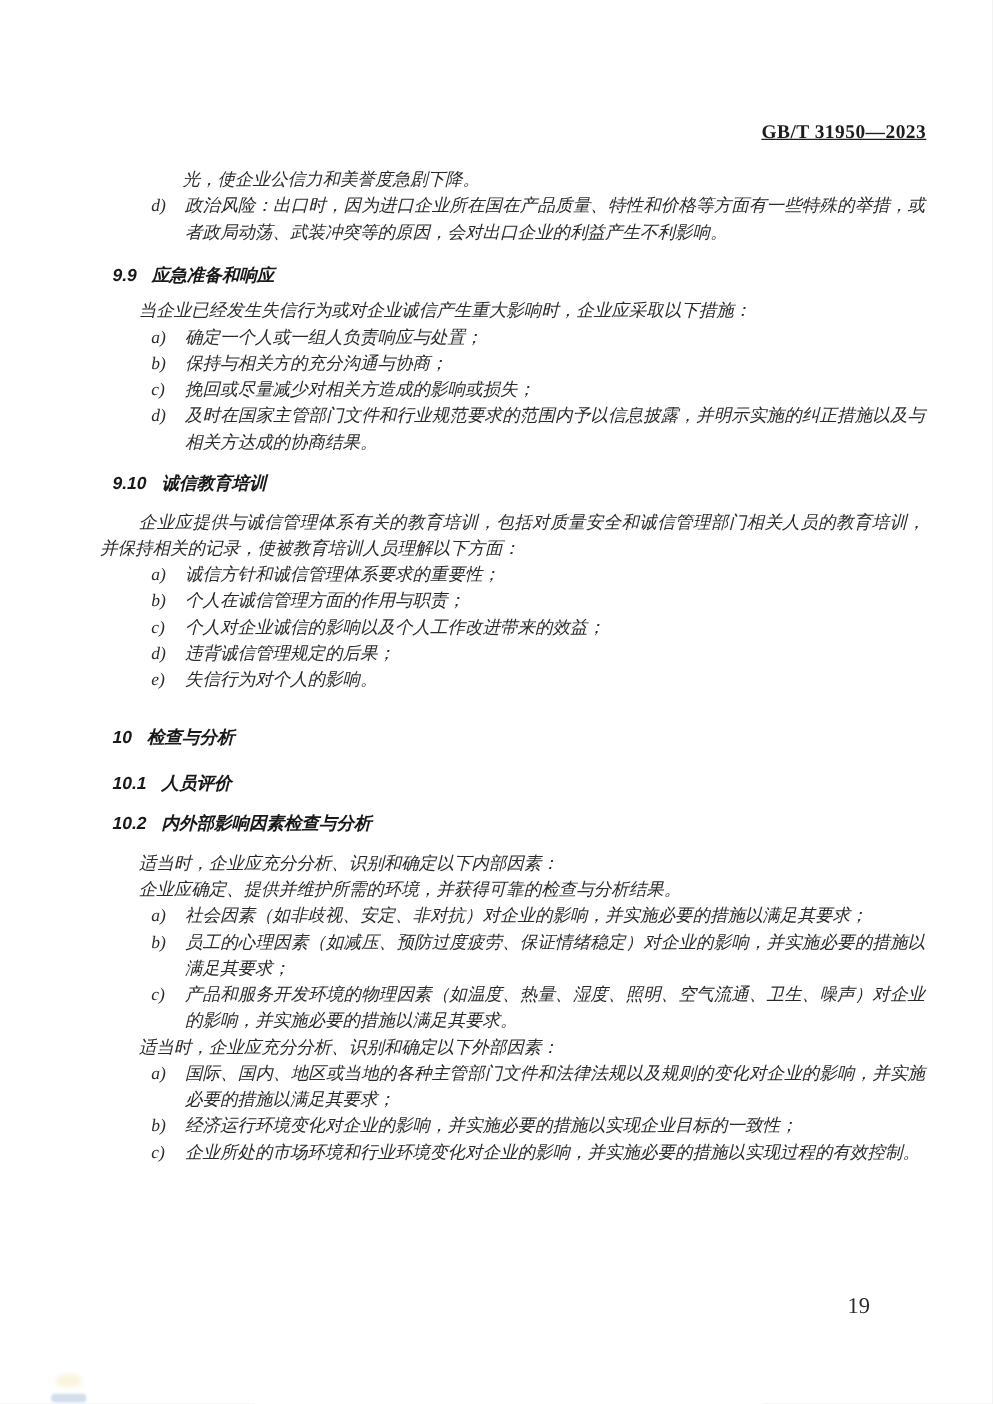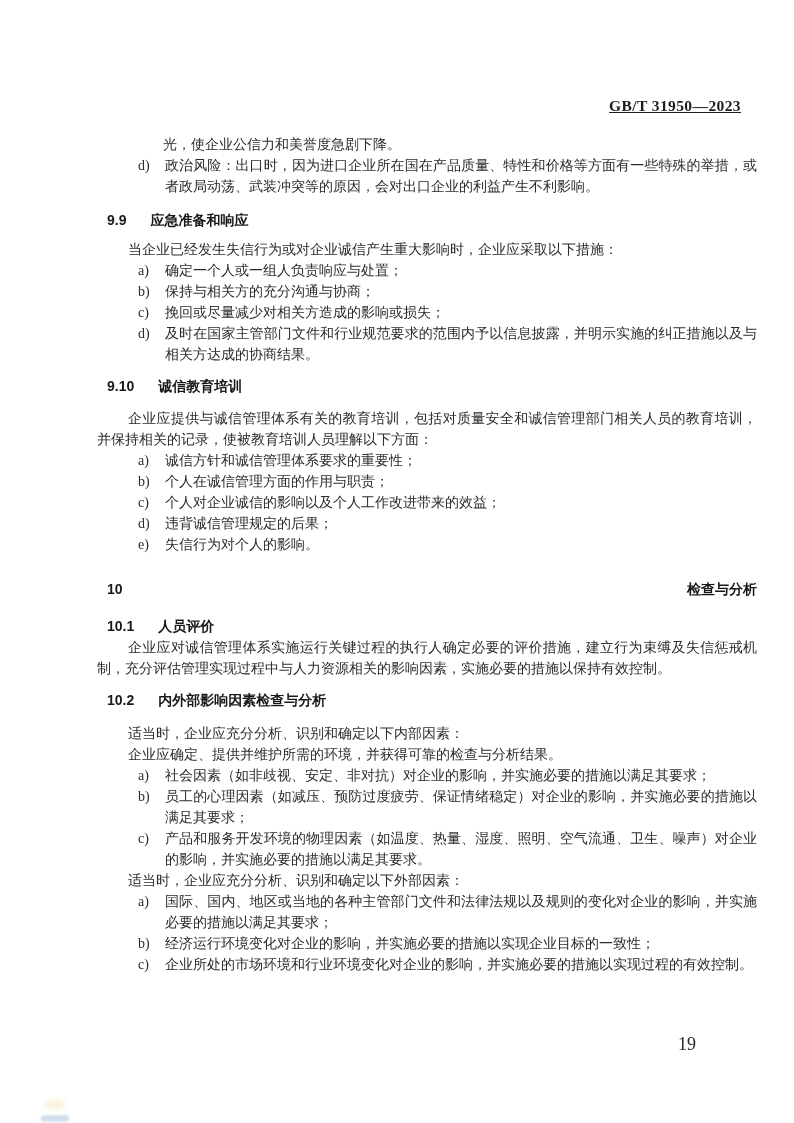--- a/index.html
+++ b/index.html
@@ -18,46 +18,47 @@
     top:95px; right:53px;
     font-weight:bold;
     font-size:15.5px;
     letter-spacing:0.4px;
     color:#1d1d1d;
     font-family:"Liberation Serif", serif;
     text-decoration:underline;
   }
   .content {
     position:absolute;
-    left:97px; top:134px;
+    left:80px; top:134px;
     width:660px;
+    font-style:italic;
   }
   .para {
     text-indent:31px;
     text-align:justify;
   }
   .hang-tail {
     margin-left:66px;
     text-align:justify;
   }
   .list-item { display:flex; margin-left:41px; }
   .list-letter { width:27px; flex:none; }
   .list-text { flex:1; text-align:justify; }
   .heading {
-    display:flex; gap:24px;
+    display:flex; gap:12px;
     margin-left:10px;
     font-family:"Liberation Sans", sans-serif;
     font-weight:bold;
     font-size:14px;
     color:#191919;
     white-space:nowrap;
   }
   .h-99  { margin-top:13px; margin-bottom:8px; }
   .h-910 { margin-top:11px; margin-bottom:11px; }
-  .h-10  { margin-top:24px;justify-content:space-between; }
+  .h-10  { margin-top:24px; }
   .h-101 { margin-top:16px; }
   .h-102 { margin-top:11px; margin-bottom:12px; }
   .page-number {
     position:absolute;
     left:678px; top:1034px;
     font-size:18px;
     color:#2b2b2b;
   }
   .artifact-warm {
     position:absolute;
@@ -141,21 +142,20 @@
 
     <div class="heading h-10">
       <span>10</span>
       <span>检查与分析</span>
     </div>
 
     <div class="heading h-101">
       <span>10.1</span>
       <span>人员评价</span>
     </div>
-    <div class="para">企业应对诚信管理体系实施运行关键过程的执行人确定必要的评价措施，建立行为束缚及失信惩戒机制，充分评估管理实现过程中与人力资源相关的影响因素，实施必要的措施以保持有效控制。</div>
 
     <div class="heading h-102">
       <span>10.2</span>
       <span>内外部影响因素检查与分析</span>
     </div>
     <div class="para">适当时，企业应充分分析、识别和确定以下内部因素：</div>
     <div class="para">企业应确定、提供并维护所需的环境，并获得可靠的检查与分析结果。</div>
     <div class="list-item">
       <span class="list-letter">a)</span>
       <span class="list-text">社会因素（如非歧视、安定、非对抗）对企业的影响，并实施必要的措施以满足其要求；</span>

